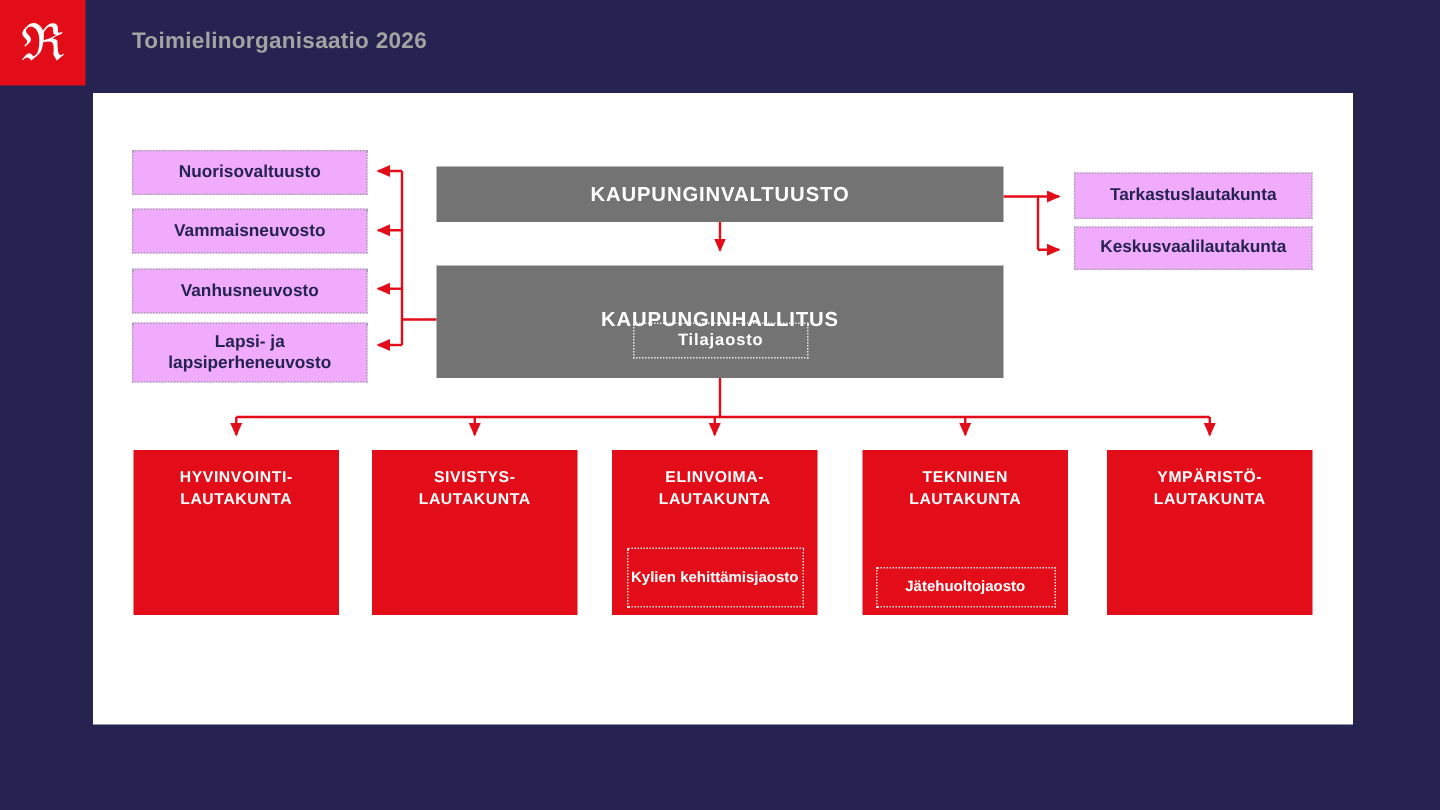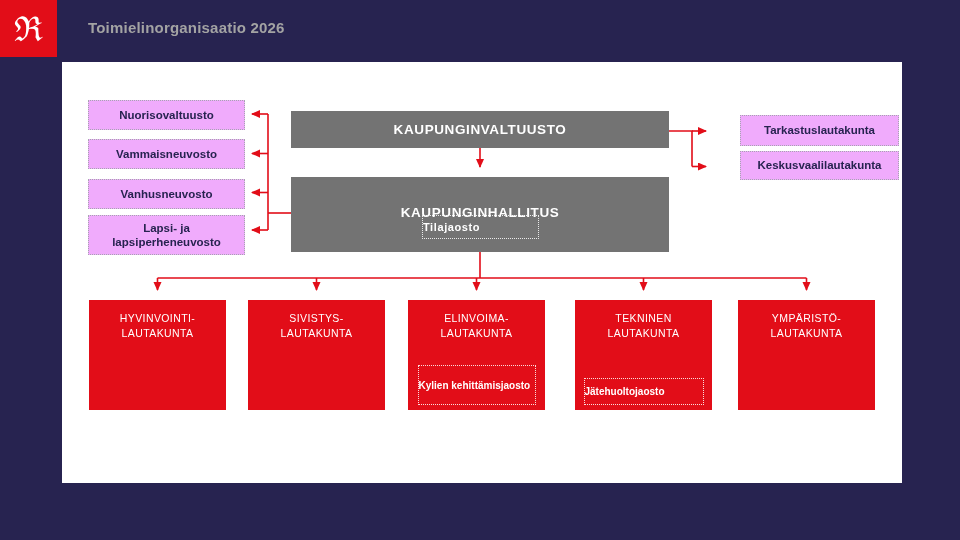--- a/index.html
+++ b/index.html
@@ -32,44 +32,44 @@
     position:absolute;background:#737373;color:#ffffff;
     display:flex;align-items:center;justify-content:center;
     font-weight:bold;font-size:13.5px;letter-spacing:.6px;text-align:center;
   }
   .box-valtuusto{left:229px;top:49px;width:378px;height:37px;}
   .box-hallitus{left:229px;top:115px;width:378px;height:75px;align-items:flex-start;}
   .box-hallitus .navy-box-label{margin-top:28px;width:100%;}
   .sub-box{
     position:absolute;border:1px dotted rgba(255,255,255,.85);
     color:#ffffff;font-weight:bold;font-size:10.5px;line-height:1.3;
-    display:flex;align-items:center;text-align:center;
+    display:flex;align-items:center;justify-content:center;text-align:center;
   }
   .tilajaosto{left:131px;top:38px;width:115px;height:22px;font-size:11px;}
   
   .dotted-box{
     position:absolute;border:1px dotted #a6a6b0;background:#f0abfc;
     color:#272350;font-weight:bold;font-size:11.5px;line-height:1.25;
     display:flex;align-items:center;justify-content:center;text-align:center;
   }
   .left-col{left:26px;width:155px;}
   .lb-0{top:38px;height:28px;}
   .lb-1{top:77px;height:28px;}
   .lb-2{top:117px;height:28px;}
   .lb-3{top:153px;height:38px;}
-  .right-col{left:678px;width:157px;}
+  .right-col{left:654px;width:157px;}
   .rb-0{top:53px;height:29px;}
   .rb-1{top:89px;height:27px;}
   
   .red-box{
     position:absolute;top:238px;width:137px;height:110px;background:#e20d18;
     color:#ffffff;text-align:center;
   }
   .red-box .title{
-    margin-top:11px;font-weight:normal;font-size:10.5px;line-height:1.4;letter-spacing:.4px;
+    margin-top:11px;font-weight:bold;font-size:10.5px;line-height:1.4;letter-spacing:.4px;
   }
   .red-box .title span{display:block;}
   .cb-0{left:27px;}
   .cb-1{left:186px;}
   .cb-2{left:346px;}
   .cb-3{left:513px;}
   .cb-4{left:676px;}
   .red-sub{
     left:50%;transform:translateX(-50%);bottom:5px;top:auto;font-size:10px;
   }

